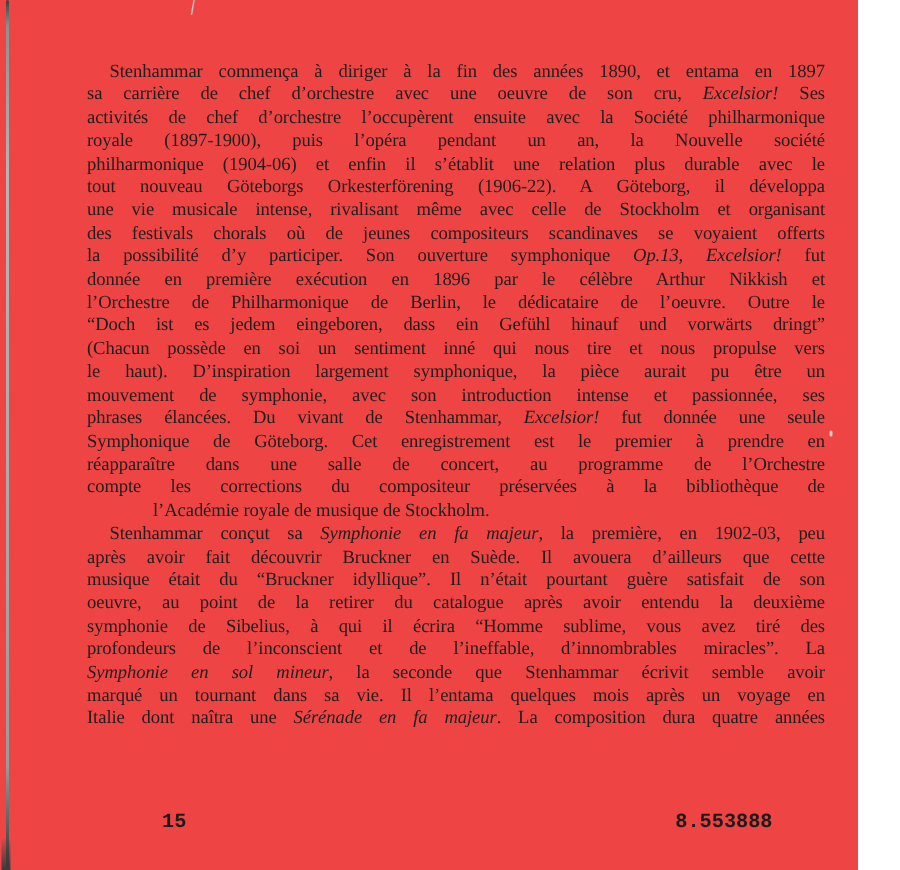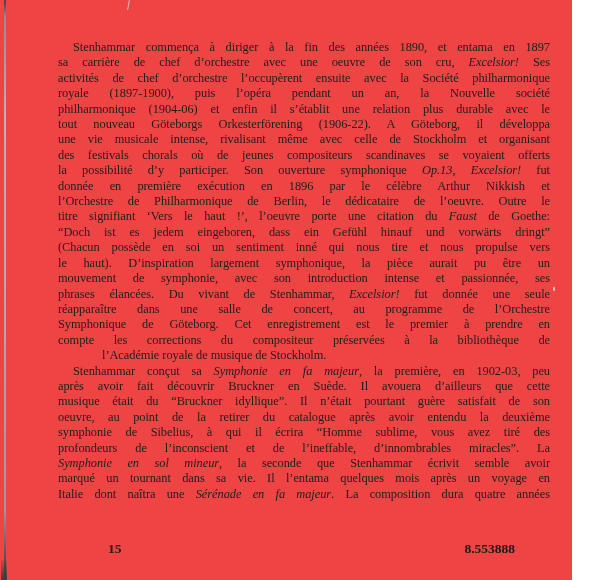--- a/index.html
+++ b/index.html
@@ -54,21 +54,21 @@
     text-align: justify;
     text-align-last: justify;
   }
   .line.lastline { text-align-last: left; margin-left: 44px; }
   .line.indent { text-indent: 15px; }
   .it { font-style: italic; }
   
   .footer {
     position: absolute; left: 0; top: 541px;
     width: 600px; height: 20px;
-    font-family: Liberation Serif, serif;
+    font-family: Liberation Mono, monospace;
     font-size: 13.5px;
     font-weight: bold;
     color: #1b1b1b;
   }
   .page-num { position: absolute; left: 108px; top: 0; }
   .catalog  { position: absolute; right: 85px; top: 0; }
 </style>
 </head>
 <body>
 
@@ -83,28 +83,27 @@
       <div class="line"><span>sa carrière de chef d’orchestre avec une oeuvre de son cru, </span><span class="it">Excelsior!</span><span> Ses</span></div>
       <div class="line"><span>activités de chef d’orchestre l’occupèrent ensuite avec la Société philharmonique</span></div>
       <div class="line"><span>royale (1897-1900), puis l’opéra pendant un an, la Nouvelle société</span></div>
       <div class="line"><span>philharmonique (1904-06) et enfin il s’établit une relation plus durable avec le</span></div>
       <div class="line"><span>tout nouveau Göteborgs Orkesterförening (1906-22). A Göteborg, il développa</span></div>
       <div class="line"><span>une vie musicale intense, rivalisant même avec celle de Stockholm et organisant</span></div>
       <div class="line"><span>des festivals chorals où de jeunes compositeurs scandinaves se voyaient offerts</span></div>
       <div class="line"><span>la possibilité d’y participer. Son ouverture symphonique </span><span class="it">Op.13, Excelsior!</span><span> fut</span></div>
       <div class="line"><span>donnée en première exécution en 1896 par le célèbre Arthur Nikkish et</span></div>
       <div class="line"><span>l’Orchestre de Philharmonique de Berlin, le dédicataire de l’oeuvre. Outre le</span></div>
-      <div class="line"><span>titre signifiant ‘Vers le haut !’, l’oeuvre porte une citation du </span><span class="it">Faust</span><span> de Goethe:</span></div>
       <div class="line"><span>“Doch ist es jedem eingeboren, dass ein Gefühl hinauf und vorwärts dringt”</span></div>
       <div class="line"><span>(Chacun possède en soi un sentiment inné qui nous tire et nous propulse vers</span></div>
       <div class="line"><span>le haut). D’inspiration largement symphonique, la pièce aurait pu être un</span></div>
       <div class="line"><span>mouvement de symphonie, avec son introduction intense et passionnée, ses</span></div>
       <div class="line"><span>phrases élancées. Du vivant de Stenhammar, </span><span class="it">Excelsior!</span><span> fut donnée une seule</span></div>
+      <div class="line"><span>Symphonique de Göteborg. Cet enregistrement est le premier à prendre en</span></div>
       <div class="line"><span>réapparaître dans une salle de concert, au programme de l’Orchestre</span></div>
-      <div class="line"><span>Symphonique de Göteborg. Cet enregistrement est le premier à prendre en</span></div>
       <div class="line"><span>compte les corrections du compositeur préservées à la bibliothèque de</span></div>
       <div class="line lastline"><span>l’Académie royale de musique de Stockholm.</span></div>
       <div class="line indent"><span>Stenhammar conçut sa </span><span class="it">Symphonie en fa majeur</span><span>, la première, en 1902-03, peu</span></div>
       <div class="line"><span>après avoir fait découvrir Bruckner en Suède. Il avouera d’ailleurs que cette</span></div>
       <div class="line"><span>musique était du “Bruckner idyllique”. Il n’était pourtant guère satisfait de son</span></div>
       <div class="line"><span>oeuvre, au point de la retirer du catalogue après avoir entendu la deuxième</span></div>
       <div class="line"><span>symphonie de Sibelius, à qui il écrira “Homme sublime, vous avez tiré des</span></div>
       <div class="line"><span>profondeurs de l’inconscient et de l’ineffable, d’innombrables miracles”. La</span></div>
       <div class="line"><span class="it">Symphonie en sol mineur</span><span>, la seconde que Stenhammar écrivit semble avoir</span></div>
       <div class="line"><span>marqué un tournant dans sa vie. Il l’entama quelques mois après un voyage en</span></div>

